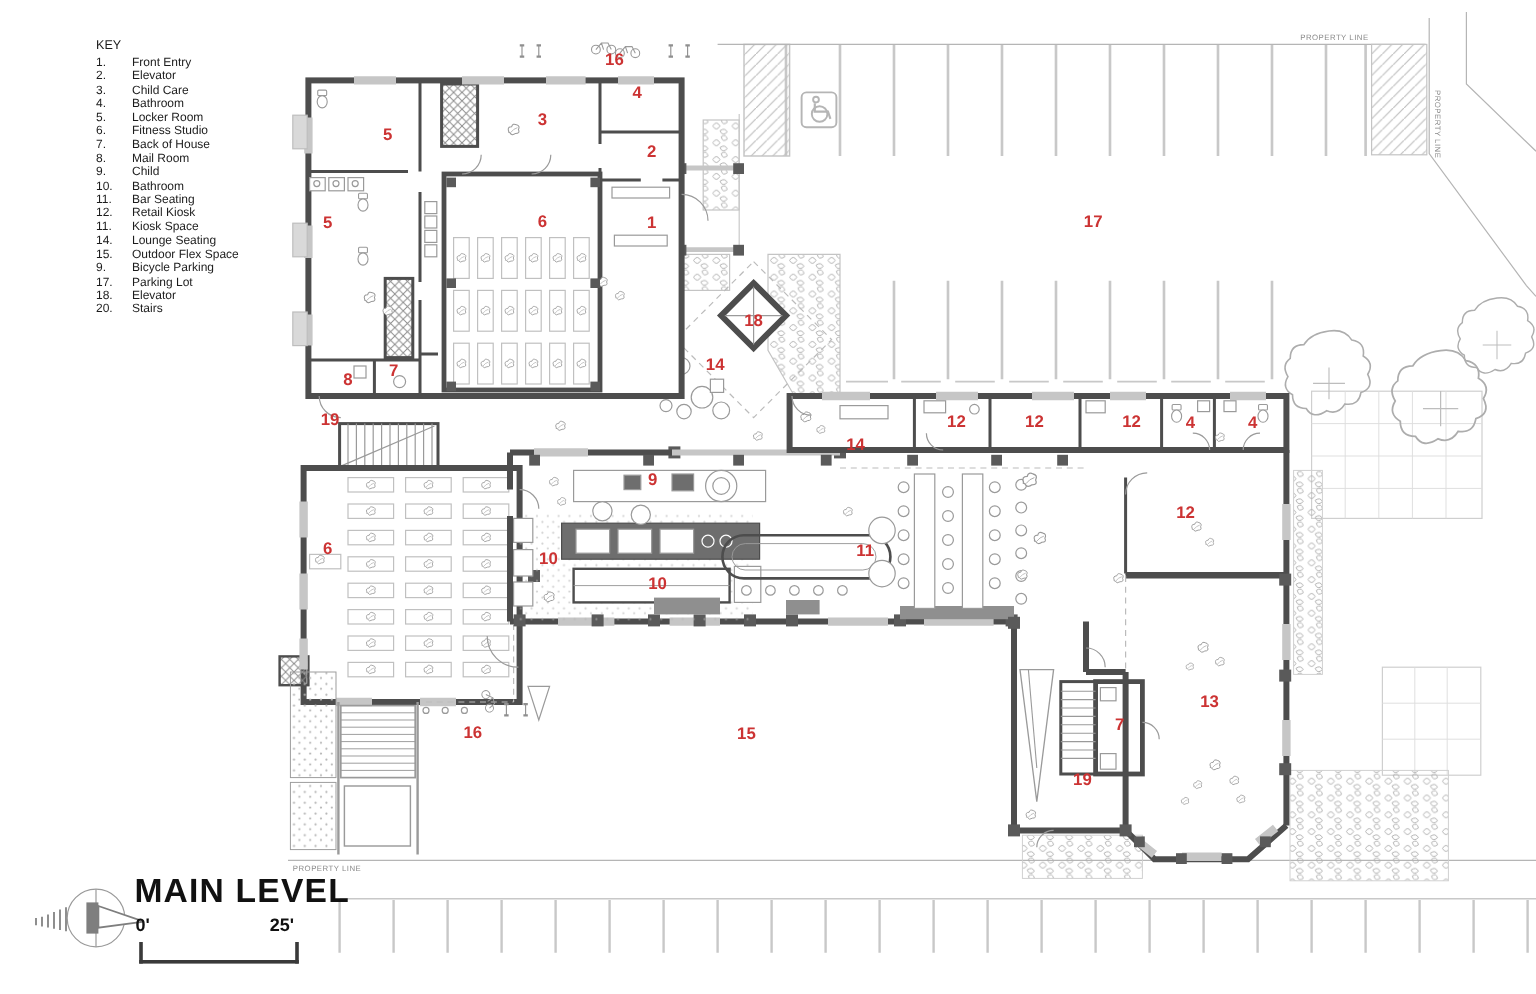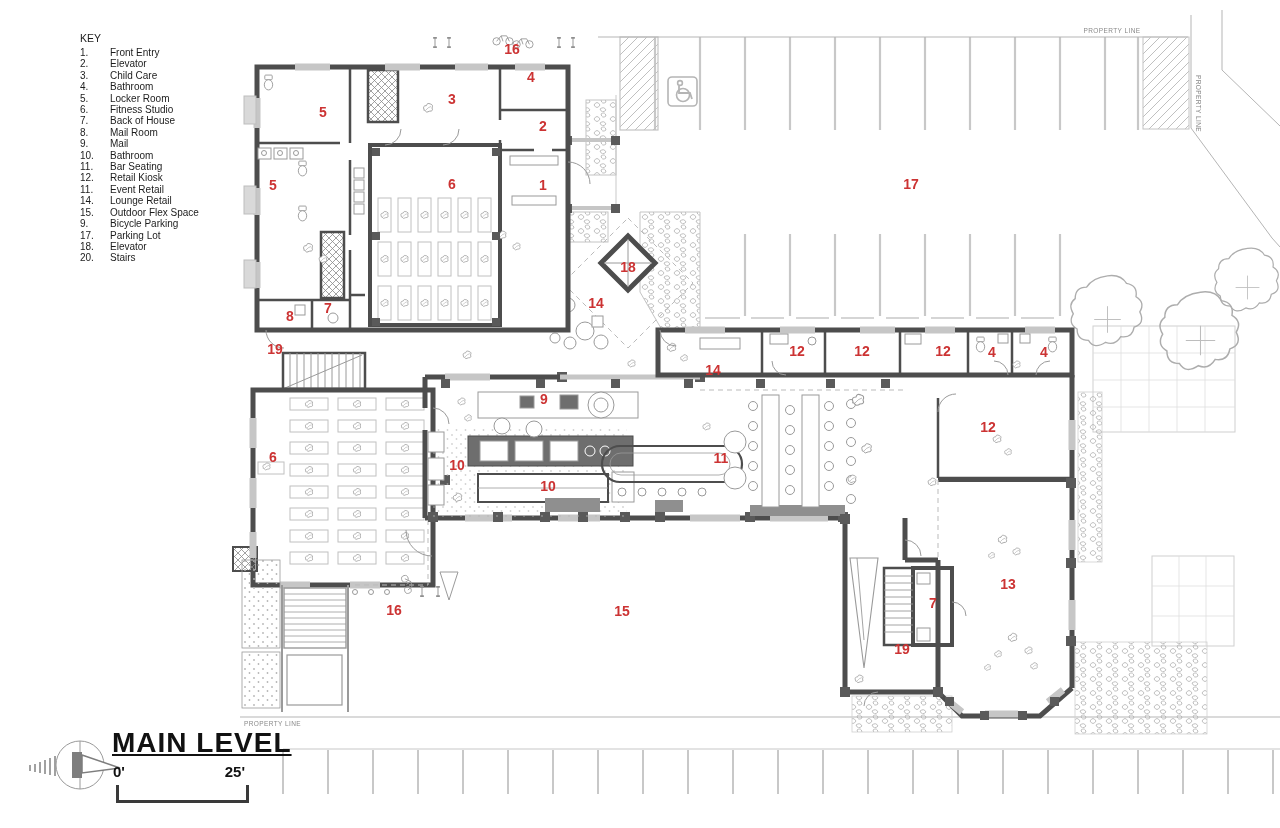--- a/index.html
+++ b/index.html
@@ -8,21 +8,21 @@
   .sheet svg{position:absolute;left:0;top:0;}
   
   .key{position:absolute;left:80px;top:32px;color:#1c1c1c;}
   .key-heading{font-weight:normal;font-size:10.5px;margin-bottom:3px;}
   .key-row{display:flex;font-size:10px;line-height:11.4px;}
   .key-num{width:30px;flex:0 0 30px;}
   .key-label{white-space:nowrap;}
   
   .titleblock{position:absolute;left:0;top:725px;width:330px;height:100px;}
   .plan-title{position:absolute;left:112px;top:2px;font-size:28px;font-weight:bold;
-              letter-spacing:1px;color:#111;text-decoration:underline;}
+              letter-spacing:1px;color:#111;}
   .scale-labels{position:absolute;left:113px;top:38px;width:132px;display:flex;
                 justify-content:space-between;font-size:15px;font-weight:bold;color:#111;}
   .scale-bar{position:absolute;left:116px;top:60px;width:127px;height:15px;
              border-left:3px solid #3a3a3a;border-right:3px solid #3a3a3a;
              border-bottom:3px solid #3a3a3a;}
   
   .plan-num{font-family:"Liberation Sans","DejaVu Sans",sans-serif;font-size:14px;font-weight:bold;}
   .pl-label{font-family:"Liberation Sans","DejaVu Sans",sans-serif;font-size:6.5px;letter-spacing:0.4px;fill:#8a8a8a;}
 </style>
 </head>
@@ -587,41 +587,41 @@
         <div class="key-row">
           <span class="key-num">7.</span>
           <span class="key-label">Back of House</span>
         </div>
         <div class="key-row">
           <span class="key-num">8.</span>
           <span class="key-label">Mail Room</span>
         </div>
         <div class="key-row">
           <span class="key-num">9.</span>
-          <span class="key-label">Mail</span>
+          <span class="key-label">Child</span>
         </div>
         <div class="key-row">
           <span class="key-num">10.</span>
           <span class="key-label">Bathroom</span>
         </div>
         <div class="key-row">
           <span class="key-num">11.</span>
           <span class="key-label">Bar Seating</span>
         </div>
         <div class="key-row">
           <span class="key-num">12.</span>
           <span class="key-label">Retail Kiosk</span>
         </div>
         <div class="key-row">
           <span class="key-num">11.</span>
-          <span class="key-label">Event Retail</span>
+          <span class="key-label">Kiosk Space</span>
         </div>
         <div class="key-row">
           <span class="key-num">14.</span>
-          <span class="key-label">Lounge Retail</span>
+          <span class="key-label">Lounge Seating</span>
         </div>
         <div class="key-row">
           <span class="key-num">15.</span>
           <span class="key-label">Outdoor Flex Space</span>
         </div>
         <div class="key-row">
           <span class="key-num">9.</span>
           <span class="key-label">Bicycle Parking</span>
         </div>
         <div class="key-row">

